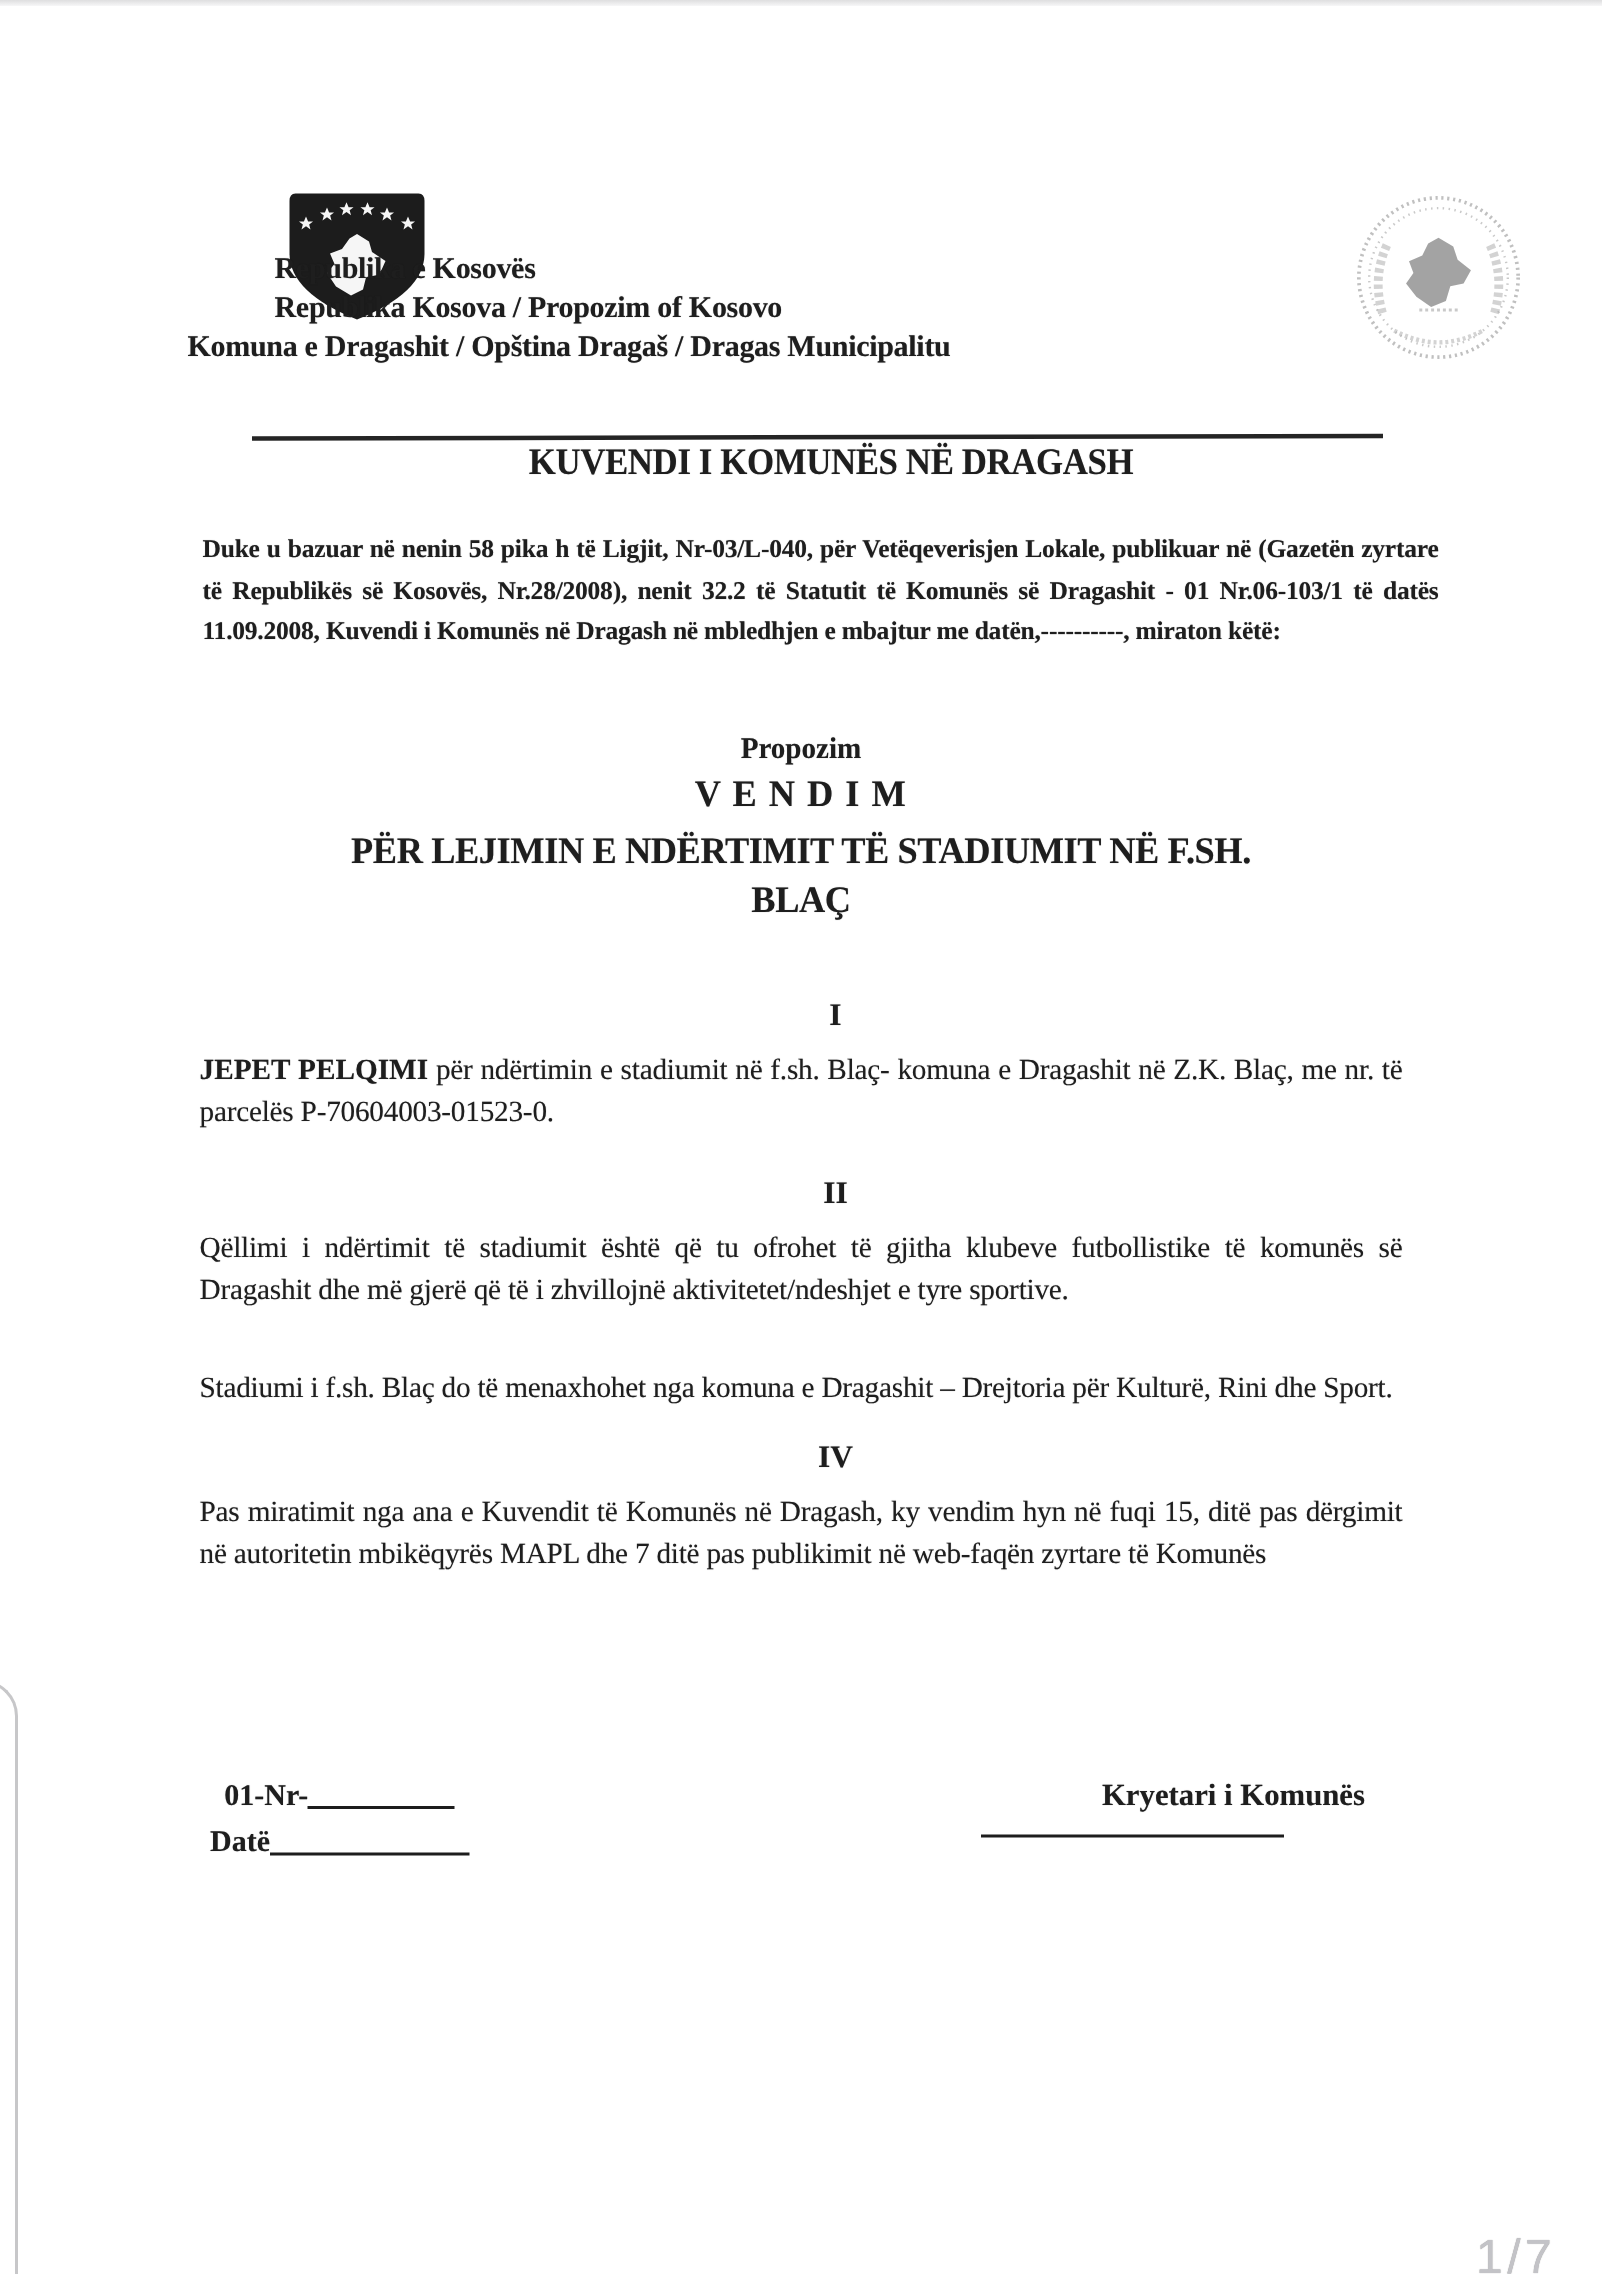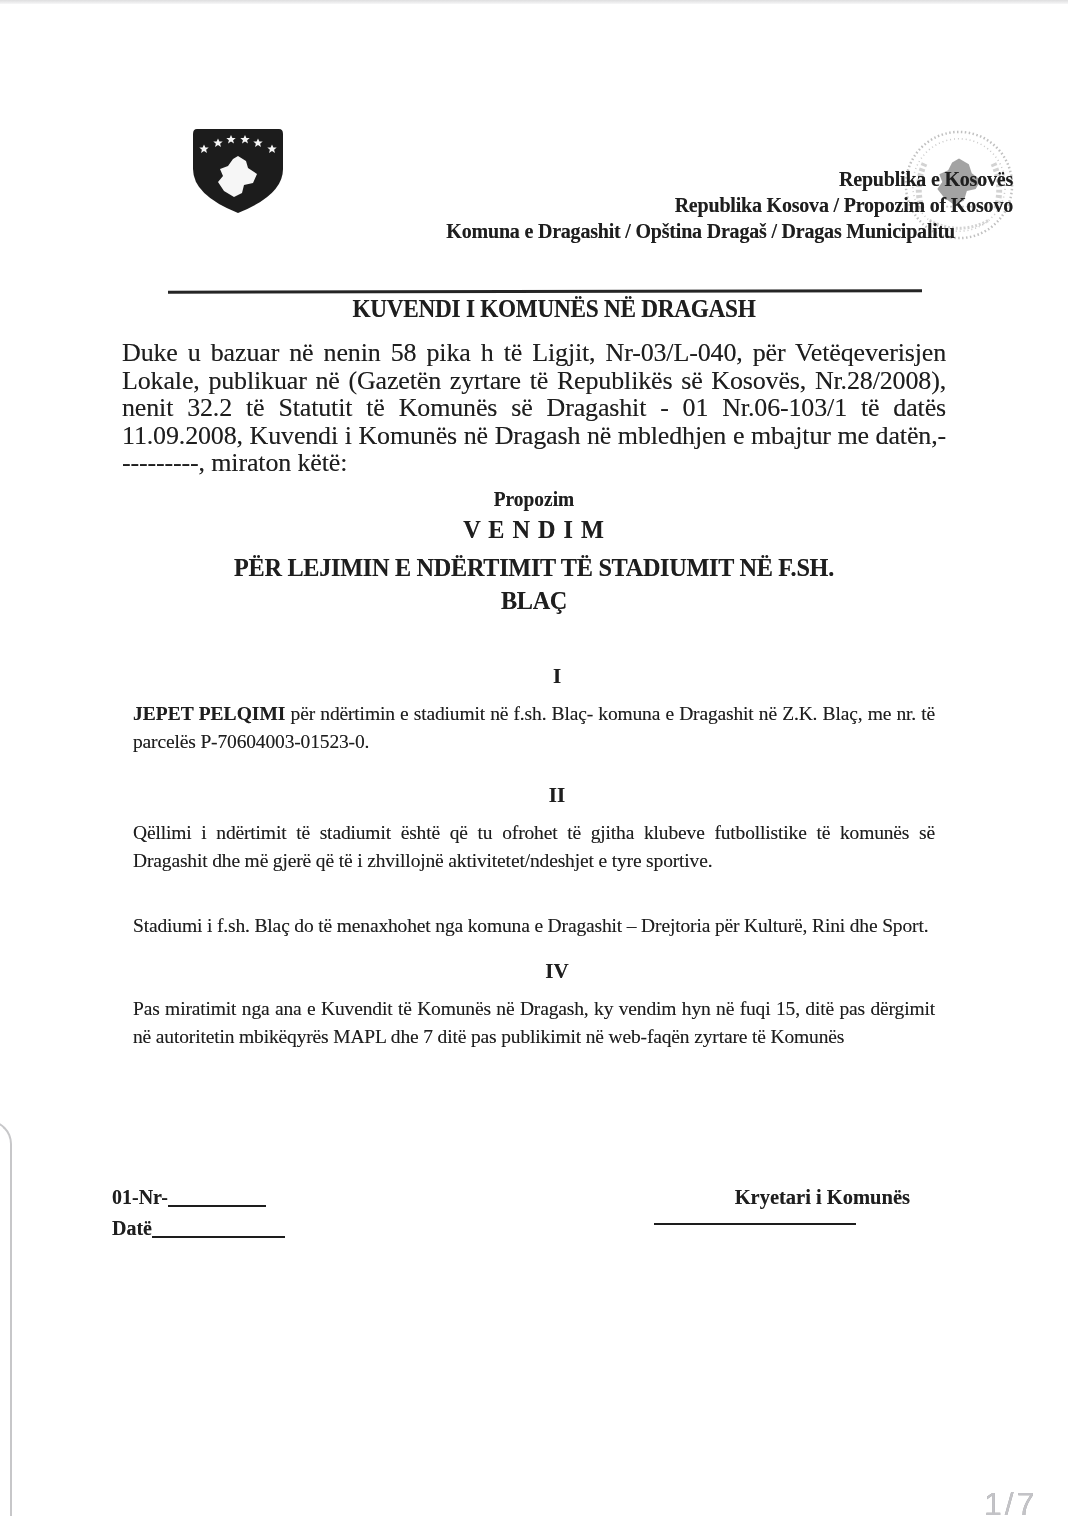--- a/index.html
+++ b/index.html
@@ -11,49 +11,49 @@
     font-family:"Liberation Serif","DejaVu Serif",serif;
     color:#1e1e1e;
   }
   .scan-text{ text-shadow:0 0 .6px rgba(25,25,25,.45); }
   .top-line{position:absolute;top:0;left:0;width:100%;height:4px;
     background:linear-gradient(#dededf,#f7f7f8);}
 
   
   .coat{position:absolute;left:190px;top:126px;width:96px;height:90px;}
   .seal{position:absolute;left:900px;top:126px;width:118px;height:118px;opacity:.8;}
-  .letterhead{position:absolute;left:125px;top:166px;width:830px;text-align:right;
+  .letterhead{position:absolute;left:125px;top:166px;width:830px;text-align:left;
     font-weight:bold;font-size:20px;line-height:26px;letter-spacing:-.2px;}
   .letterhead .hl-shift{transform:translateX(58px);}
 
   .rule{position:absolute;left:168px;top:290px;width:754px;height:2.5px;
     background:#252525;transform:rotate(-.12deg);}
   .doc-title{position:absolute;left:154px;top:295px;width:800px;text-align:center;
     font-weight:bold;font-size:25px;letter-spacing:-.3px;transform:scaleX(.93);}
 
   
-  .preamble{position:absolute;left:122px;top:339px;width:824px;margin:0;
-    font-size:26px;line-height:27.5px;text-align:justify;letter-spacing:-.15px;}
+  .preamble{position:absolute;left:122px;top:339px;width:824px;margin:13px;
+    font-size:17px;line-height:27.5px;text-align:justify;letter-spacing:-.15px;font-weight:bold;}
 
   .decision{position:absolute;left:128px;top:488px;width:812px;text-align:center;
     font-weight:bold;transform:scaleX(.97);}
   .decision .kicker{font-size:20px;margin-bottom:5px;}
   .decision .dtitle{font-size:25px;letter-spacing:1px;margin-bottom:7px;}
   .decision .dsub{font-size:25px;line-height:33px;letter-spacing:-.3px;}
 
   .section{position:absolute;left:122px;width:824px;}
   .sec1{top:664px;} .sec2{top:783px;} .sec3{top:901px;} .sec4{top:959px;}
   .numeral{text-align:center;font-weight:bold;font-size:21px;
     transform:translateX(23px);margin-bottom:3px;}
   .section p{margin:11px;font-size:19.5px;line-height:27.5px;text-align:justify;
     letter-spacing:-.15px;}
   .section p b{letter-spacing:0;}
 
   
-  .sig-left{position:absolute;left:112px;top:1186px;font-weight:bold;font-size:20px;}
+  .sig-left{position:absolute;left:140px;top:1186px;font-weight:bold;font-size:20px;text-align:center;}
   .sig-row{height:31px;}
   .blank{display:inline-block;border-bottom:2px solid #1d1d1d;transform:translateY(3px);}
   .blank-nr{width:98px;}
   .blank-date{width:133px;}
   .sig-right{position:absolute;left:600px;top:1186px;width:310px;text-align:right;
     font-weight:bold;font-size:20.5px;}
   .sig-line{width:202px;border-bottom:2.5px solid #1d1d1d;margin:14px auto 5px auto;}
 
   
   .corner-edge{position:absolute;left:-32px;top:1120px;width:42px;height:430px;

